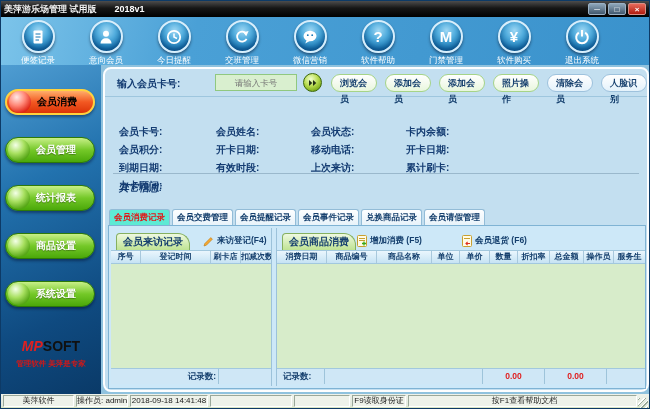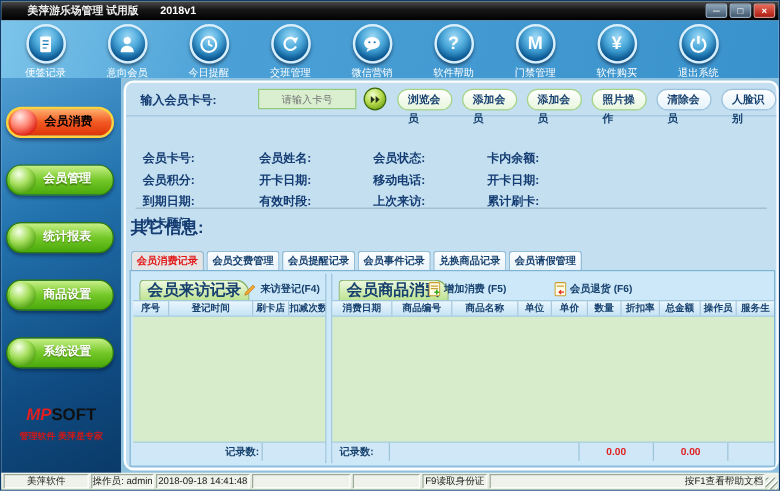--- a/index.html
+++ b/index.html
@@ -4,21 +4,21 @@
 <style>
   * { margin:0; padding:0; box-sizing:border-box; }
   body { font-family:"Liberation Sans", sans-serif; background:#fff; }
   .window { position:relative; width:650px; height:409px; overflow:hidden;
             border:1px solid #0d3a66; background:#bcd9ec; }
 
   
   .titlebar { position:absolute; left:0; top:0; width:100%; height:16px;
               background:linear-gradient(180deg,#4d4d4d 0%,#161616 45%,#000 100%);
               color:#f0f0f0; font-size:9px; font-weight:bold; line-height:16px; }
-  .titlebar .title { margin-left:22px; }
+  .titlebar .title { margin-left:3px; }
   .titlebar .version { margin-left:18px; color:#fff; }
   .win-controls { position:absolute; right:3px; top:2px; display:flex; gap:2px; }
   .winbtn { width:18px; height:12px; font-size:8px; line-height:11px; text-align:center;
             color:#fff; border:1px solid #9ab0c4; border-radius:2px; cursor:default;
             background:linear-gradient(#8ea6ba,#41586e); }
   .winbtn.close { background:linear-gradient(#e86a5a,#b01c10); border-color:#d89088; }
 
   
   .toolbar { position:absolute; left:0; top:16px; width:100%; height:48px;
              background:linear-gradient(105deg,#7cc4ea 0%,#4aa0d6 30%,#3a92cc 100%);
@@ -72,37 +72,37 @@
   .cbtn { height:18px; line-height:16px; padding:0 8px; font-size:9px; font-weight:bold;
           color:#16406e; border-radius:9px; cursor:pointer;
           background:linear-gradient(#ffffff,#e8f6dd); border:1px solid #a6d488; }
   .cbtn.blue { background:linear-gradient(#ffffff,#e4f2fb); border-color:#9ec2dd; }
 
   
   .info-grid { position:absolute; left:14px; top:34px; width:522px; display:grid;
                grid-template-columns:97px 95px 95px 1fr; grid-auto-rows:18px; }
   .info-field { font-size:10px; font-weight:bold; color:#143c72; white-space:nowrap;margin-top:22px; }
   .info-divider { position:absolute; left:8px; right:8px; top:104px; border-top:1px solid #9ab8cc; }
-  .other-info { position:absolute; left:4px; top:112px; font-size:14px; font-weight:bold; color:#143c72; }
+  .other-info { position:absolute; left:14px; top:112px; font-size:10px; font-weight:bold; color:#143c72;font-style:italic; }
 
   
   .tabs { position:absolute; left:4px; top:140px; display:flex; gap:2px; }
   .tab { height:16px; line-height:15px; padding:0 4px; font-size:8.5px; font-weight:bold;
          color:#16406e; background:linear-gradient(#fdfeff,#e8f3fa);
          border:1px solid #93bcd7; border-bottom:none; border-radius:3px 3px 0 0; cursor:pointer; }
-  .tab.active { color:#e11818; background:#e5e5e5; position:relative; z-index:2; }
+  .tab.active { color:#e11818; background:#5eead4; position:relative; z-index:2; }
 
   
   .box { position:absolute; left:3px; top:156px; width:538px; height:164px;
          border:1px solid #7fb3d4; background:#cde8f8; }
   .ipanel { position:absolute; top:2px; height:158px; }
   .ipanel-left { left:2px; width:161px; border-right:1px solid #9cc2da; }
   .ipanel-right { left:167px; width:369px; border-left:1px solid #9cc2da; }
   .ptab { position:absolute; top:5px; height:17px; line-height:16px; text-align:center;
-          font-size:13px; font-weight:bold; color:#16406e; cursor:pointer;
+          font-size:10px; font-weight:bold; color:#16406e; cursor:pointer;
           background:linear-gradient(#eef9e0,#bfe393); border:1px solid #86b060;
           border-bottom:none; border-radius:4px 12px 0 0; padding:0 6px; }
   .paction { position:absolute; top:7px; display:flex; align-items:center; gap:3px;
              font-size:8.5px; font-weight:bold; color:#16406e; cursor:pointer; background:none; border:none; }
   .ghead { position:absolute; left:0; top:22px; width:100%; height:14px; display:flex;
            background:linear-gradient(#eaf6fd,#c6e3f4); border-top:1px solid #a2c8de;
            border-bottom:1px solid #a2c8de; }
   .gcell { font-size:8px; font-weight:bold; color:#16406e; text-align:center; line-height:12px;
            border-right:1px solid #a8c8dc; overflow:hidden; white-space:nowrap; }
   .gbody { position:absolute; left:0; top:36px; width:100%; height:105px;
@@ -345,17 +345,17 @@
     </div>
   </div>
 
   <div class="statusbar">
     <div class="scell" style="width:71px">美萍软件</div>
     <div class="scell" style="width:52px">操作员: admin</div>
     <div class="scell" style="width:78px">2018-09-18 14:41:48</div>
     <div class="scell" style="width:82px"></div>
     <div class="scell" style="width:56px"></div>
     <div class="scell" style="width:54px">F9读取身份证</div>
-    <div class="scell" style="flex:1;margin-right:12px;text-align:right;padding-left:4px">按F1查看帮助文档</div>
+    <div class="scell" style="flex:1;margin-right:12px;text-align:center;padding-left:4px">按F1查看帮助文档</div>
     <div class="grip"></div>
   </div>
 
 </div>
 
 </body></html>

